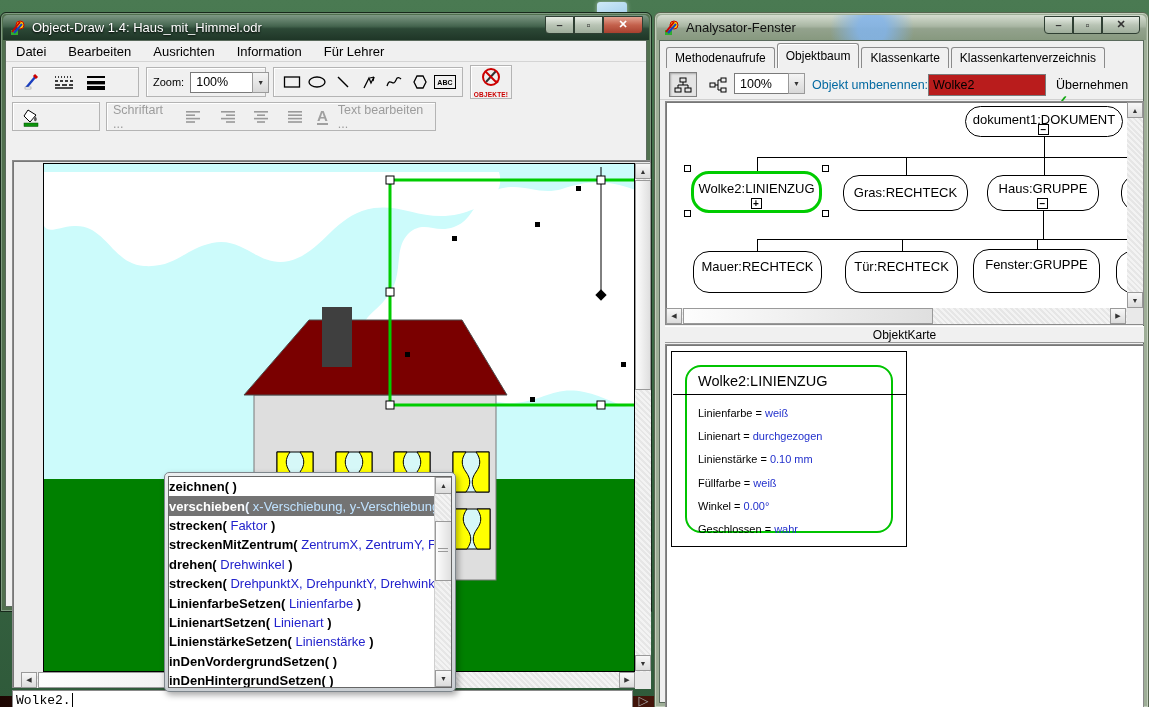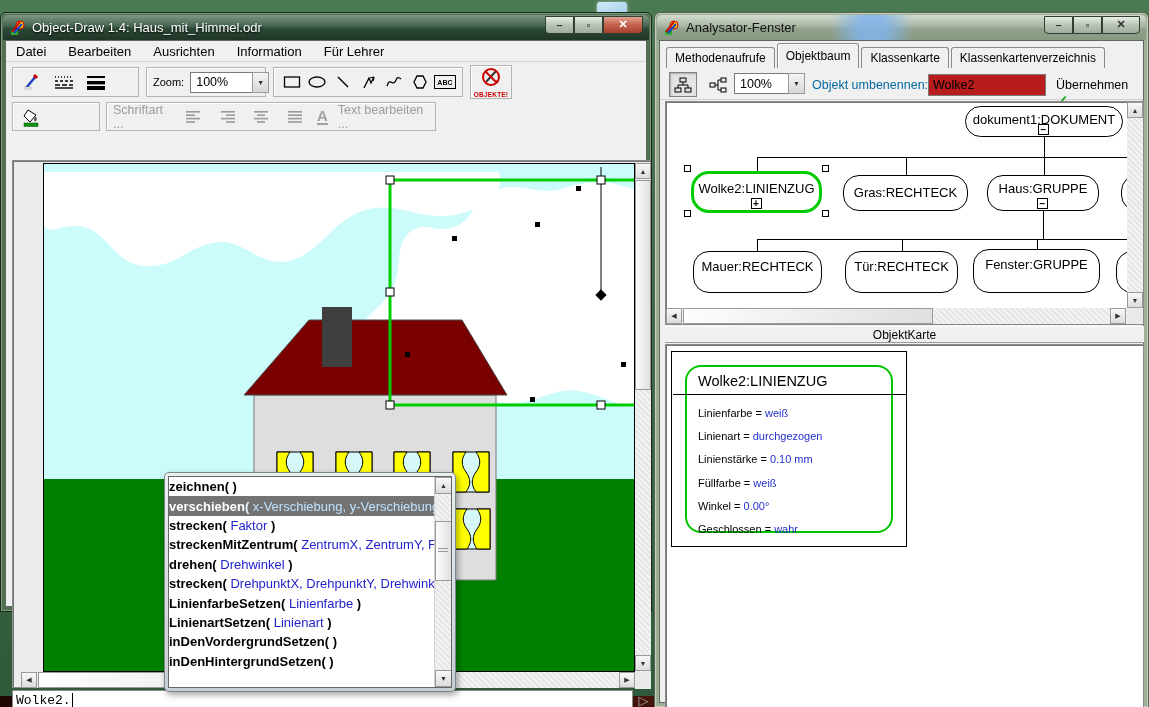--- a/index.html
+++ b/index.html
@@ -420,20 +420,24 @@
             </div>
           <div class="pm-item">
               <span class="pm-method">LinienfarbeSetzen</span>
               <span class="pm-args">Linienfarbe</span>
             </div>
           <div class="pm-item">
               <span class="pm-method">LinienartSetzen</span>
               <span class="pm-args">Linienart</span>
             </div>
           <div class="pm-item">
+              <span class="pm-method">LinienstärkeSetzen</span>
+              <span class="pm-args">Linienstärke</span>
+            </div>
+          <div class="pm-item">
               <span class="pm-method">inDenVordergrundSetzen</span>
               <span class="pm-args"></span>
             </div>
           <div class="pm-item">
               <span class="pm-method">inDenHintergrundSetzen</span>
               <span class="pm-args"></span>
             </div>
         </div>
         <div class="popup-sb sb">
           <div class="sb-btn" style="left:0;top:0;">▲</div>

